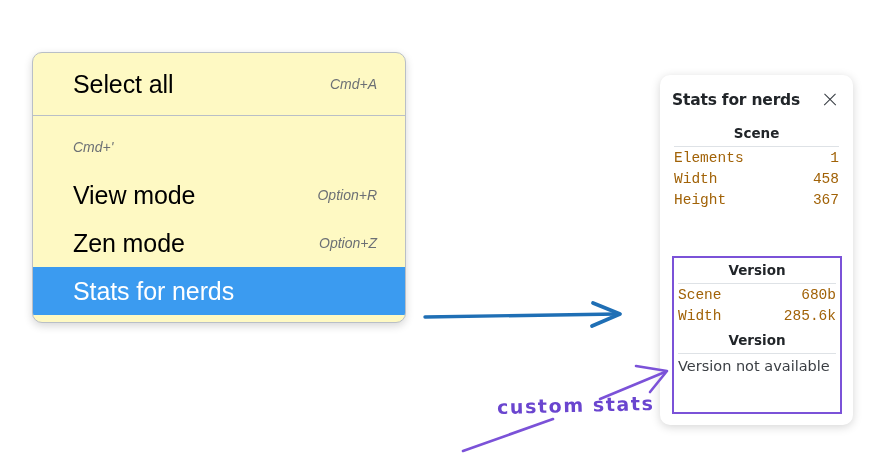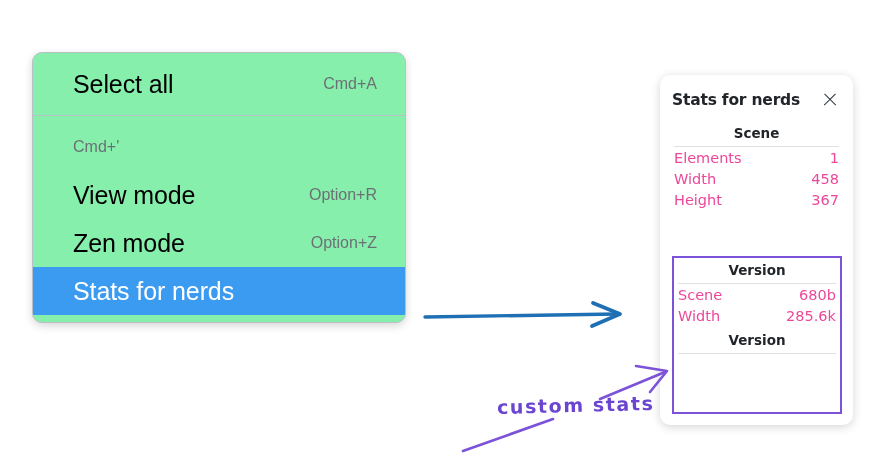--- a/index.html
+++ b/index.html
@@ -15,21 +15,21 @@
     font-family: "Liberation Sans", sans-serif;
     -webkit-font-smoothing: antialiased;
   }
 
   
   #context-menu {
     position: absolute;
     left: 32px;
     top: 52px;
     width: 374px;
-    background: #86efac;
+    background: #fef9c3;
     border: 1px solid #b9bfc7;
     border-radius: 10px;
     box-shadow: 0 3px 9px rgba(0,0,0,0.16);
     overflow: hidden;
     box-sizing: border-box;
   }
   .menu-section { padding: 7px 0; }
   .menu-divider {
     height: 1px;
     background: #b9bfc7;
@@ -44,23 +44,24 @@
     box-sizing: border-box;
     cursor: default;
   }
   .menu-item .mi-label {
     font-size: 25px;
     color: #000000;
     letter-spacing: -0.1px;
     white-space: nowrap;
   }
   .menu-item .mi-shortcut {
-    font-size: 16px;
+    font-size: 14px;
     color: #6c7075;
     white-space: nowrap;
+    font-style: italic;
   }
   .menu-item.is-selected {
     background: #3b9bf0;
   }
   .menu-item.is-selected .mi-label { color: #ffffff; }
   .menu-item.is-selected .mi-shortcut { color: #d5e9fb; }
 
   
   #stats-panel {
     position: absolute;
@@ -119,22 +120,23 @@
   .sp-rule {
     height: 1px;
     background: #dee2e6;
     margin: 0 2px;
   }
   .sp-row {
     display: flex;
     align-items: center;
     justify-content: space-between;
     font-size: 14.5px;
-    color: #ec4899;
+    color: #a16207;
     padding: 3px 2px 2px 2px;
+    font-family: Liberation Mono, monospace;
   }
   .sp-row .sp-key { white-space: nowrap; }
   .sp-row .sp-val { white-space: nowrap; }
   .sp-fullrow {
     font-size: 14.5px;
     color: #3b3f44;
     padding: 4px 2px 2px 2px;
     white-space: nowrap;
   }
 
@@ -246,20 +248,21 @@
       </div>
       <div class="sp-row">
         <span class="sp-key">Width</span>
         <span class="sp-val">285.6k</span>
       </div>
     </div>
 
     <div>
       <div class="sp-section-title">Version</div>
       <div class="sp-rule"></div>
+      <div class="sp-fullrow">Version not available</div>
     </div>
 
   </div>
 
   <div id="custom-stats-box"></div>
 </div>
 
 <svg id="annotations" viewBox="0 0 873 461">
 
   <g>

